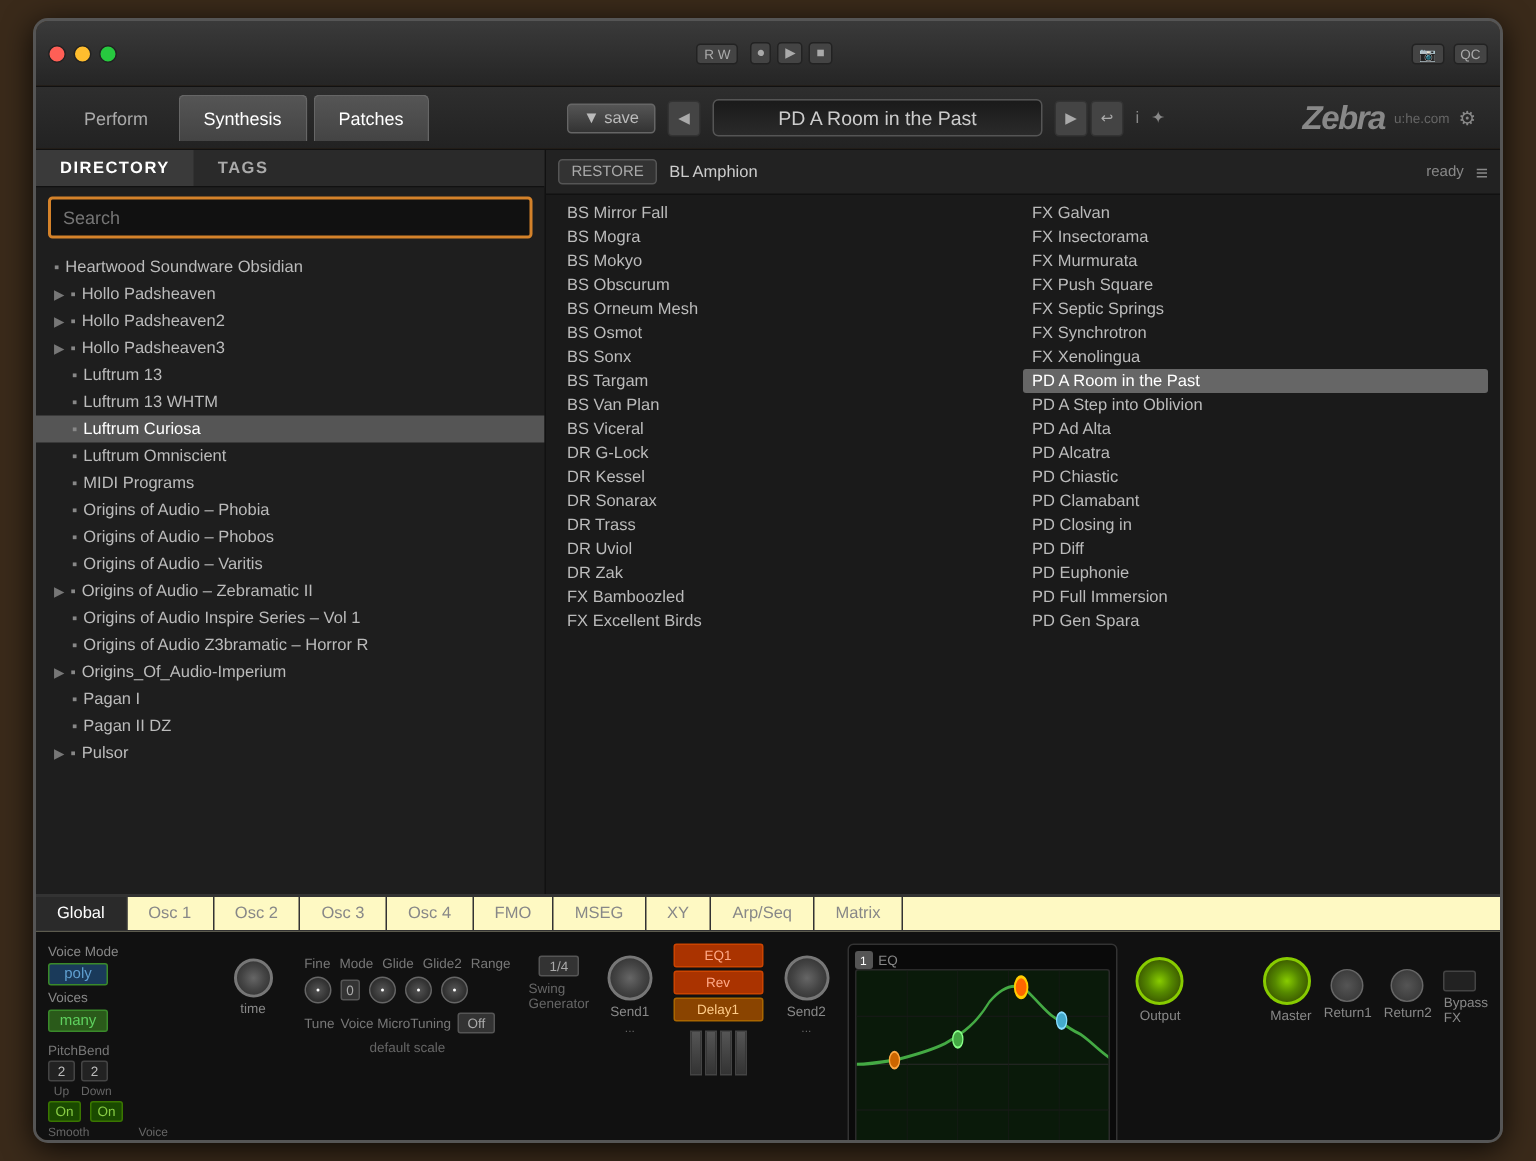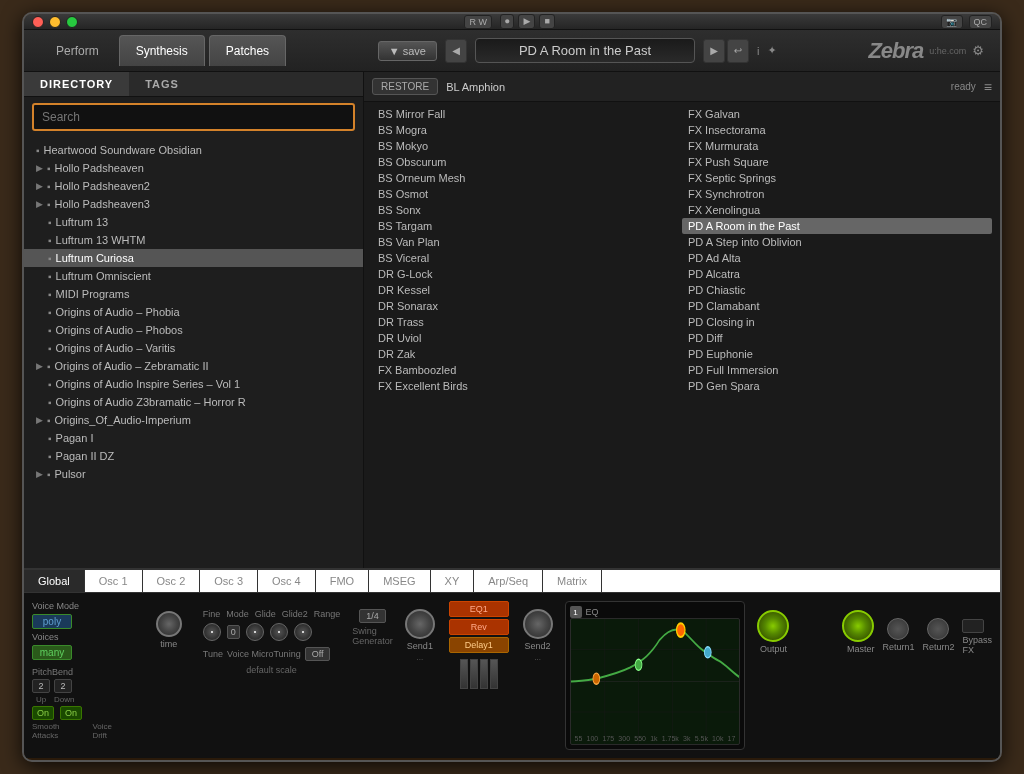--- a/index.html
+++ b/index.html
@@ -18,21 +18,21 @@
       border-radius: 10px;
       margin: 12px auto;
       width: 980px;
       height: 750px;
       overflow: hidden;
       box-shadow: 0 4px 20px rgba(0,0,0,0.8);
     }
     
     .title-bar {
       background: linear-gradient(180deg, #3a3a3a 0%, #252525 100%);
-      height: 16px;
+      height: 44px;
       display: flex;
       align-items: center;
       padding: 0 8px;
       border-bottom: 1px solid #111;
       gap: 36px;
     }
     .title-bar-controls {
       display: flex;
       gap: 5px;
       align-items: center;
@@ -273,21 +273,21 @@
     
     .synth-panel {
       height: 190px;
       background: #111;
       border-top: 2px solid #333;
       display: flex;
       flex-direction: column;
     }
     .synth-tabs {
       display: flex;
-      background: #ffffff;
+      background: #fef9c3;
       border-bottom: 1px solid #333;
     }
     .synth-tab {
       padding: 5px 14px;
       color: #888;
       font-size: 11px;
       cursor: pointer;
       border-right: 1px solid #333;
     }
     .synth-tab.active {

